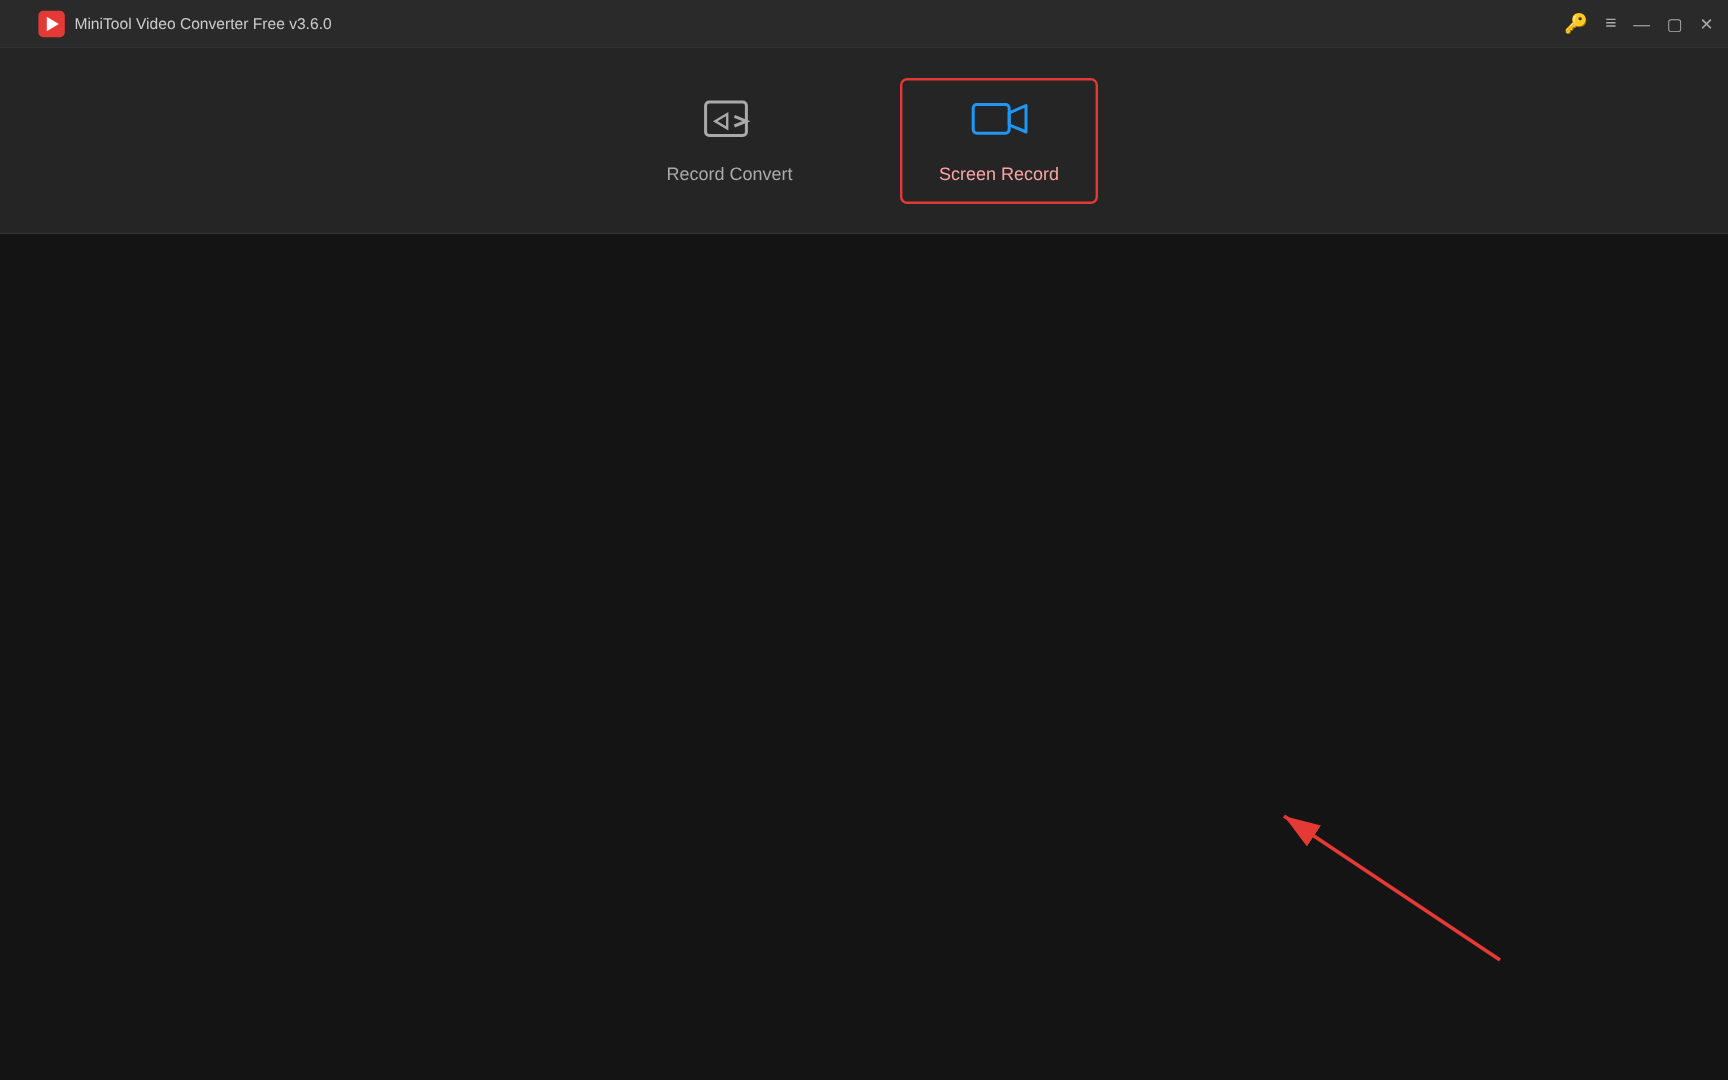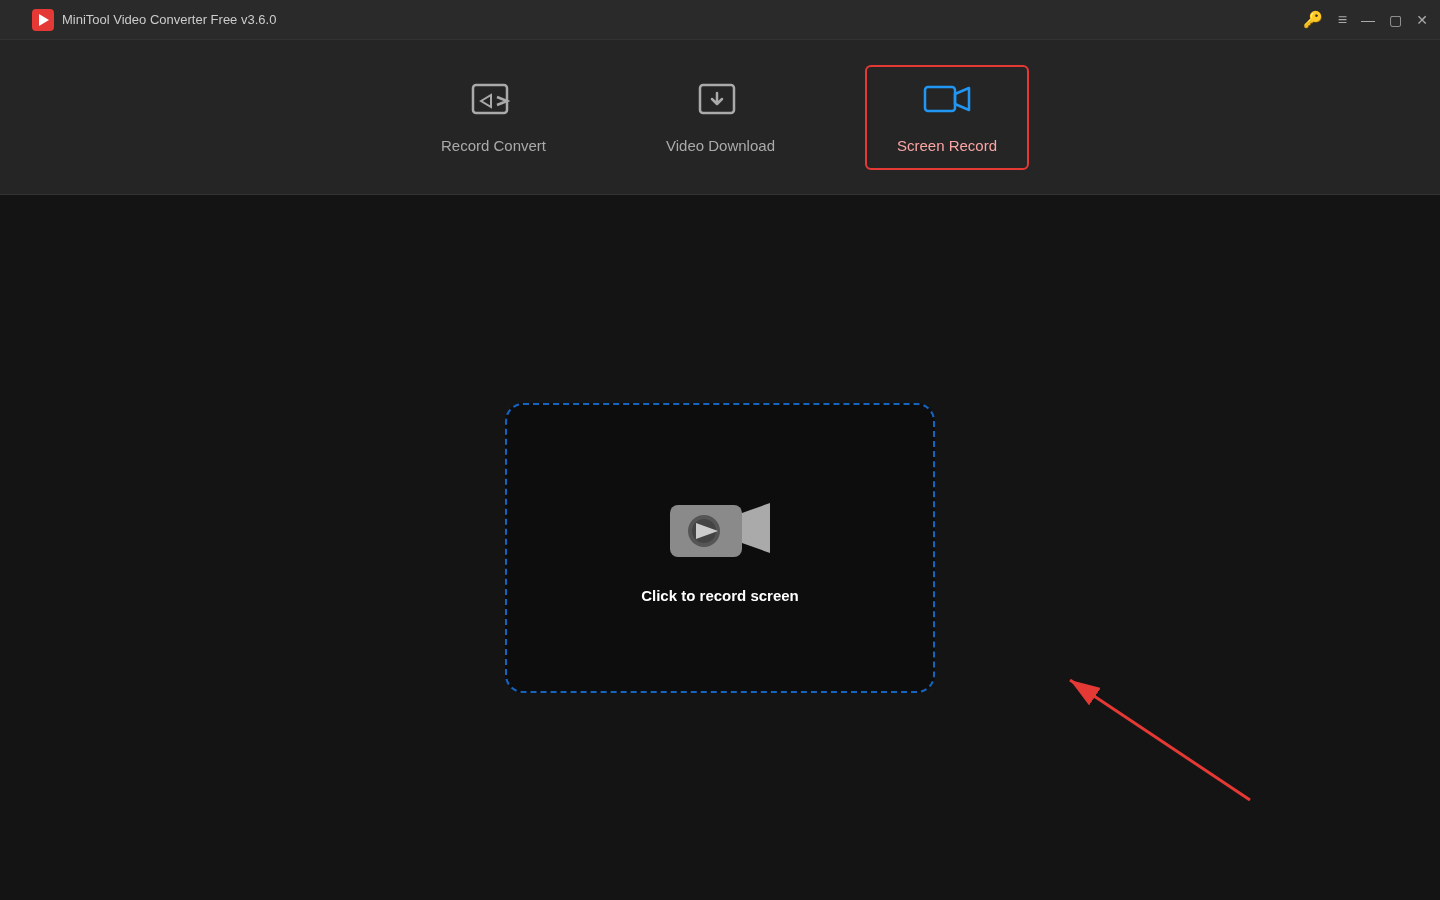--- a/index.html
+++ b/index.html
@@ -188,62 +188,36 @@
     <div class="nav-tab-icon">
       <svg width="44" height="40" viewBox="0 0 44 40" fill="none">
         <rect x="2" y="4" width="34" height="28" rx="3" stroke="#aaaaaa" stroke-width="2.5" fill="none"></rect>
         <path d="M10 20 L20 14 L20 26 Z" stroke="#aaaaaa" stroke-width="2" fill="none"></path>
         <path d="M26 16 L36 20 L26 24" stroke="#aaaaaa" stroke-width="2.5" fill="none"></path>
       </svg>
     </div>
     <span class="nav-tab-label">Record Convert</span>
   </div>
 
-  <div class="nav-tab">
-    <div class="nav-tab-icon">
-      <svg width="44" height="40" viewBox="0 0 44 40" fill="none">
-        <rect x="2" y="4" width="34" height="28" rx="3" stroke="#aaaaaa" stroke-width="2.5" fill="none"></rect>
-        <path d="M19 12 L19 22 M14 18 L19 23 L24 18" stroke="#aaaaaa" stroke-width="2.5" stroke-linecap="round" stroke-linejoin="round"></path>
-      </svg>
-    </div>
-    <span class="nav-tab-label">Video Download</span>
-  </div>
 
   <div class="nav-tab active">
     <div class="nav-tab-icon">
       <svg width="48" height="40" viewBox="0 0 48 40" fill="none">
         <rect x="2" y="6" width="30" height="24" rx="3" stroke="#2196f3" stroke-width="2.5" fill="none"></rect>
         <path d="M32 13 L46 7 L46 29 L32 23 Z" stroke="#2196f3" stroke-width="2.5" fill="none" stroke-linejoin="round"></path>
       </svg>
     </div>
     <span class="nav-tab-label">Screen Record</span>
   </div>
 
 
 </div>
 
 <div class="main-content">
 
-  <div class="record-area">
-
-    <div class="camera-icon-wrapper">
-      <svg class="camera-svg" viewBox="0 0 100 72" fill="none" xmlns="http://www.w3.org/2000/svg">
-
-        <rect x="0" y="14" width="72" height="52" rx="8" fill="#8a8a8a"></rect>
-
-        <circle cx="34" cy="40" r="16" fill="#555555"></circle>
-        <circle cx="34" cy="40" r="12" fill="#444444"></circle>
-
-        <polygon points="26,32 48,40 26,48" fill="#cccccc"></polygon>
-
-        <polygon points="72,22 100,12 100,62 72,52" fill="#aaaaaa" rx="2"></polygon>
-      </svg>
-    </div>
-    <span class="record-label">Click to record screen</span>
-  </div>
 
   <svg class="arrow-annotation" width="280" height="200" viewBox="0 0 280 200">
     <defs>
       <marker id="arrowhead" markerWidth="10" markerHeight="7" refX="10" refY="3.5" orient="auto">
         <polygon points="0 0, 10 3.5, 0 7" fill="#e53935"></polygon>
       </marker>
     </defs>
     <line x1="240" y1="180" x2="60" y2="60" stroke="#e53935" stroke-width="3" marker-end="url(#arrowhead)"></line>
   </svg>
 

